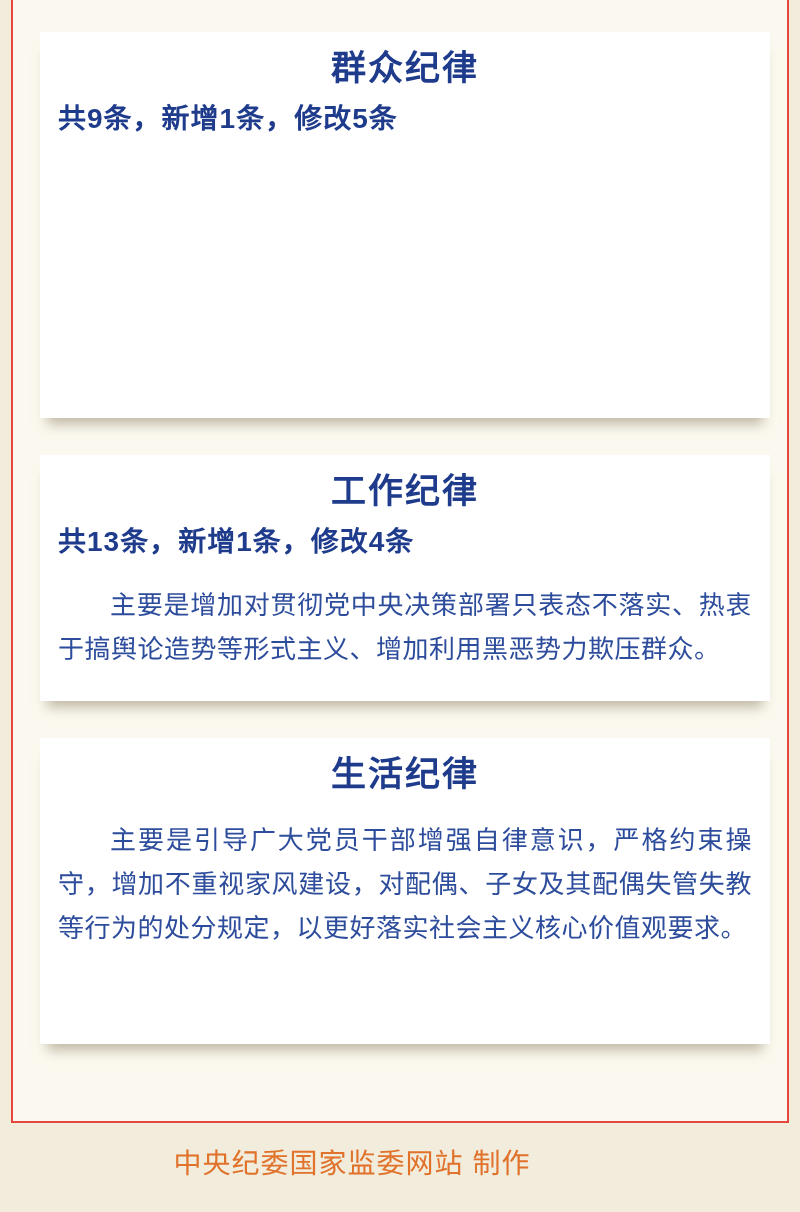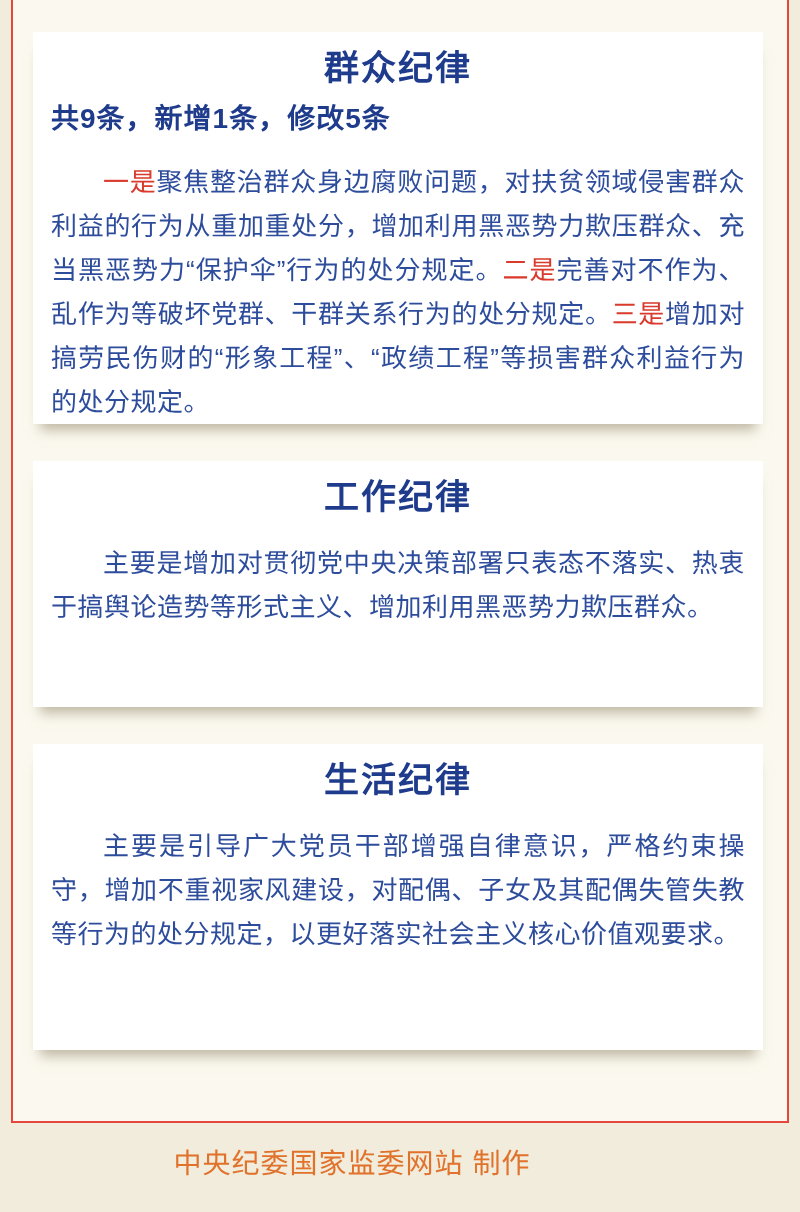--- a/index.html
+++ b/index.html
@@ -23,21 +23,21 @@
   .frame{
     position:absolute;
     left:11px;top:-12px;
     width:778px;height:1135px;
     box-sizing:border-box;
     border:2px solid var(--frame-red);
     background:var(--bg-inner);
   }
   .content{
     position:absolute;
-    left:33px;top:32px;
+    left:40px;top:32px;
     width:730px;
   }
   .card{
     box-sizing:border-box;
     width:730px;
     background:var(--card);
     padding:8px 18px 0;
     margin-bottom:37px;
     box-shadow:0 13px 12px -7px rgba(150,138,112,0.6);
   }
@@ -81,25 +81,25 @@
 </head>
 <body>
 
 <div class="frame"></div>
 
 <div class="content">
 
   <section class="card">
     <h2 class="card-title">群众纪律</h2>
     <h3 class="card-subtitle">共9条，新增1条，修改5条</h3>
-    <p class="card-body"><span class="em">一是</span><span>聚焦整治群众身边腐败问题，对扶贫领域侵害群众利益的行为从重加重处分，增加利用黑恶势力欺压群众、充当黑恶势力“保护伞”行为的处分规定。</span><span class="em">二是</span><span>完善对不作为、乱作为等破坏党群、干群关系行为的处分规定。</span><span class="em">三是</span><span>增加对搞劳民伤财的“形象工程”、“政绩工程”等损害群众利益行为的处分规定。</span></p>
   </section>
 
   <section class="card">
     <h2 class="card-title">工作纪律</h2>
+    <h3 class="card-subtitle">共13条，新增1条，修改4条</h3>
     <p class="card-body"><span>主要是增加对贯彻党中央决策部署只表态不落实、热衷于搞舆论造势等形式主义、增加利用黑恶势力欺压群众。</span></p>
   </section>
 
   <section class="card">
     <h2 class="card-title">生活纪律</h2>
     <p class="card-body"><span>主要是引导广大党员干部增强自律意识，严格约束操守，增加不重视家风建设，对配偶、子女及其配偶失管失教等行为的处分规定，以更好落实社会主义核心价值观要求。</span></p>
   </section>
 
 </div>
 

